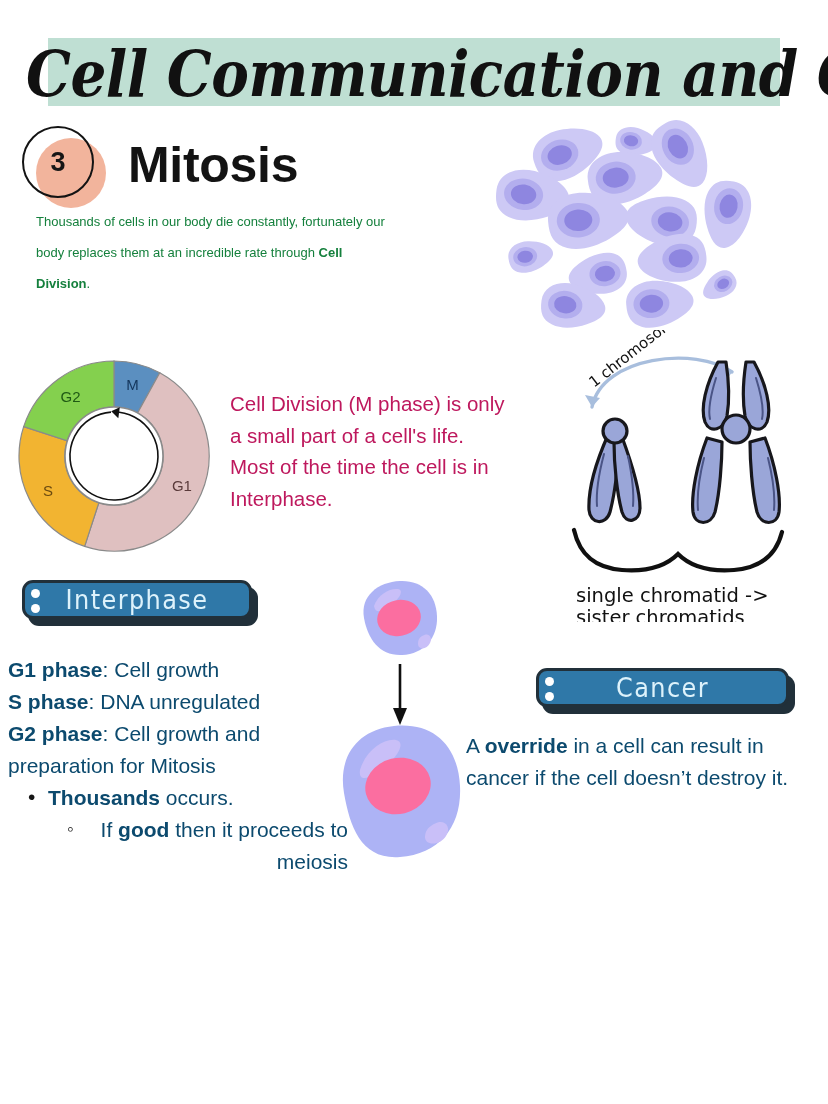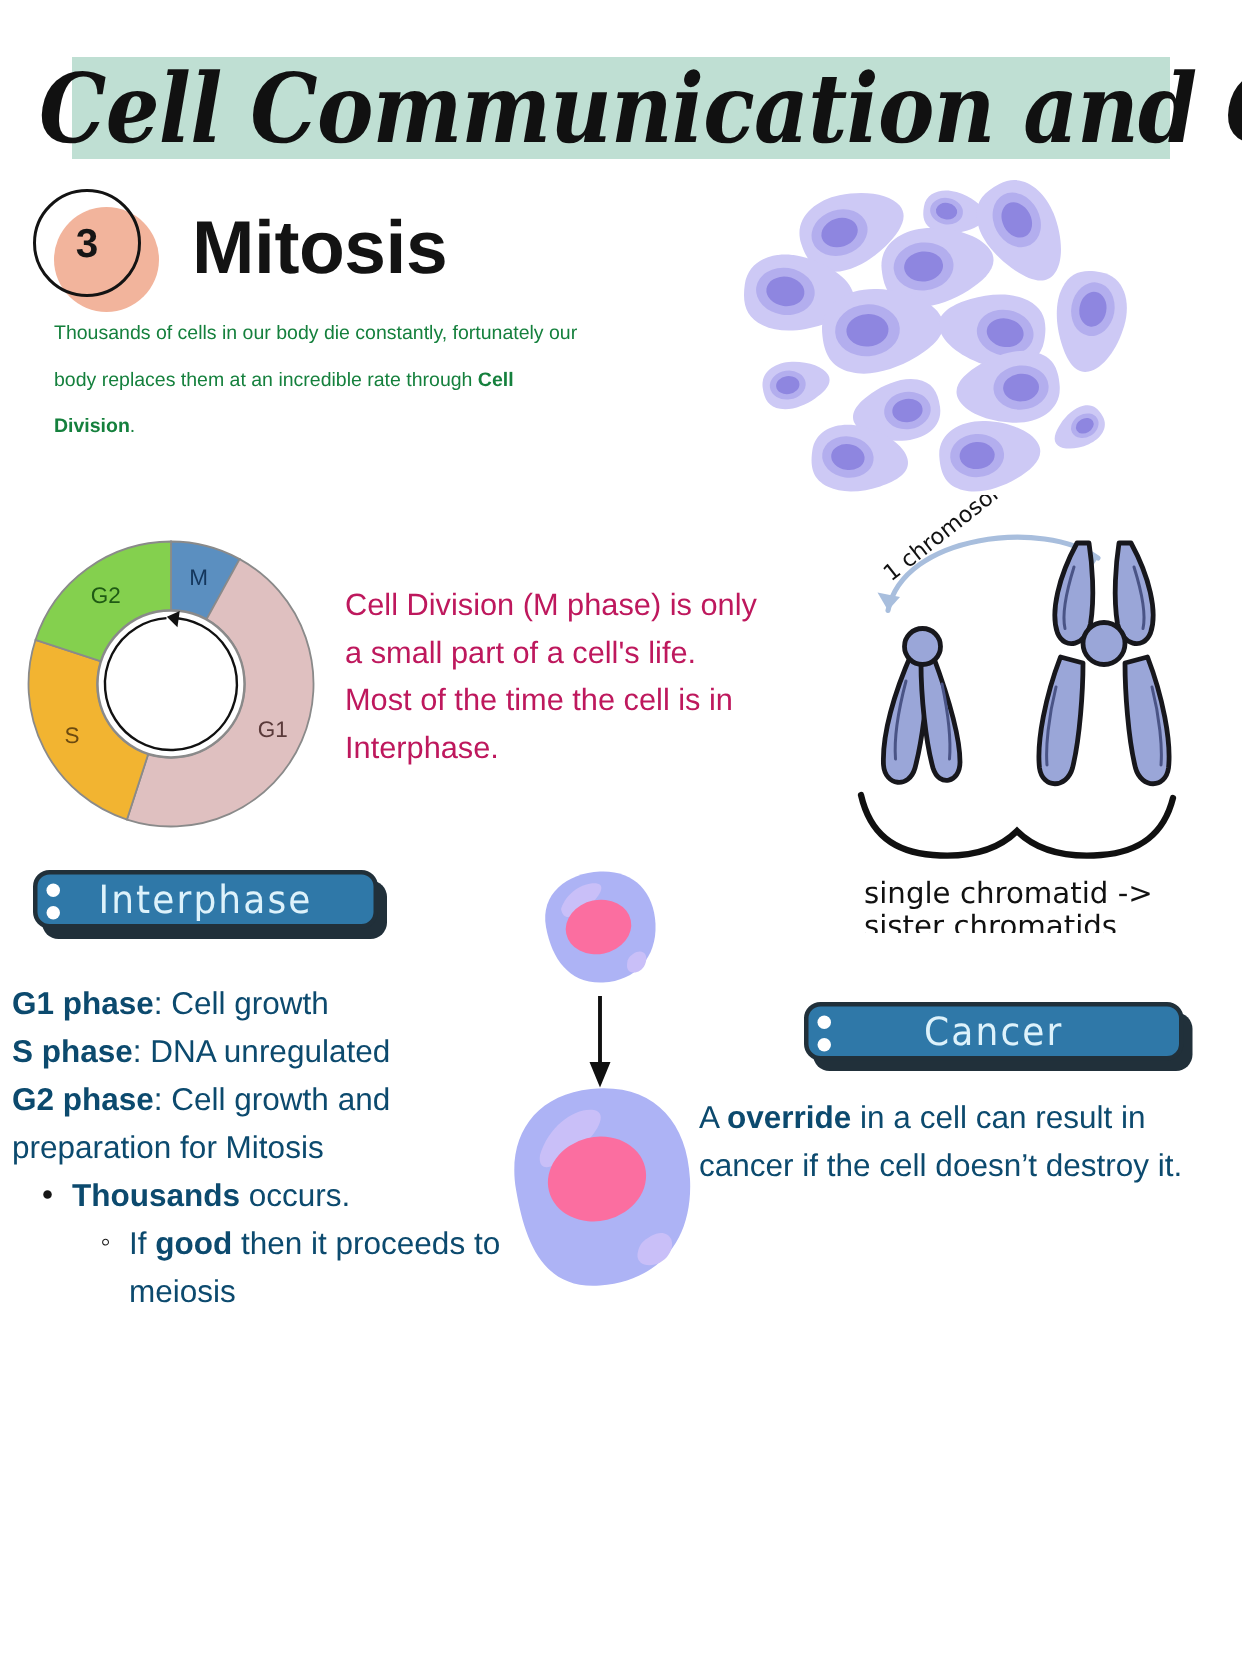--- a/index.html
+++ b/index.html
@@ -203,20 +203,21 @@
     font-size: 21px;
     color: #161616;
   }
   ul.lvl2 {
     margin: 0;
     padding-left: 38px;
     list-style: none;
   }
   ul.lvl2 > li {
     position: relative;
+    text-align: right;
   }
   ul.lvl2 > li::before {
     content: "\25E6";
     position: absolute;
     left: -19px; top: -1px;
     font-size: 19px;
     color: #161616;
   }
 
   #cancer-lines { left: 466px; top: 730px; width: 352px; }

